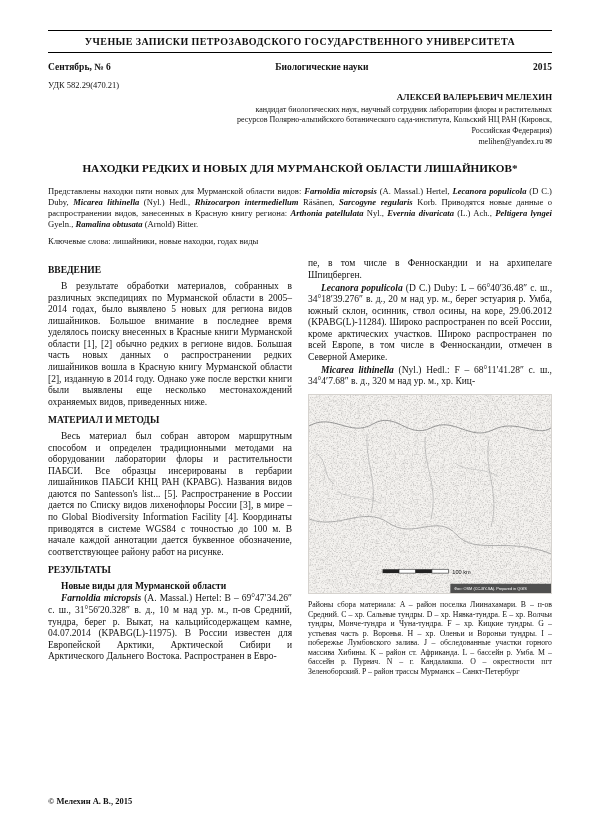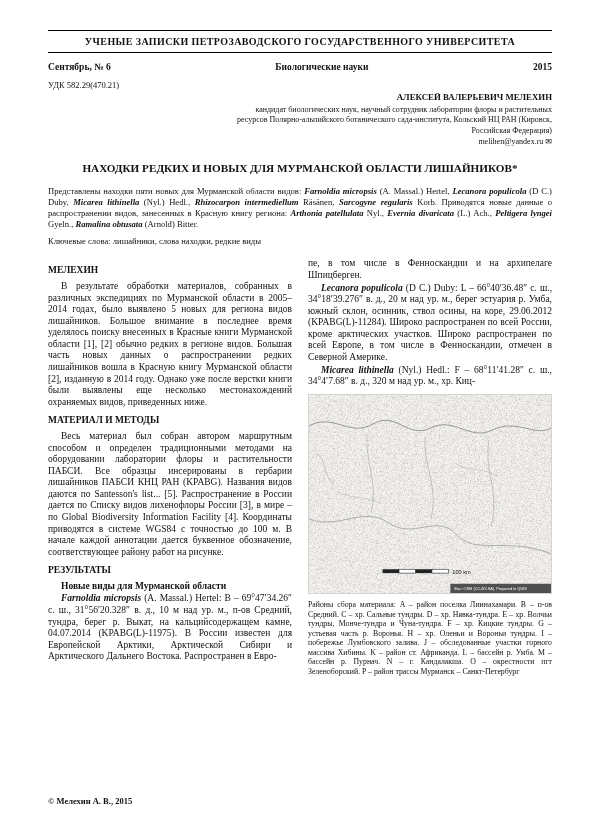--- a/index.html
+++ b/index.html
@@ -81,26 +81,26 @@
     <div class="author-affiliation">кандидат биологических наук, научный сотрудник лаборатории флоры и растительных ресурсов Полярно-альпийского ботанического сада-института, Кольский НЦ РАН (Кировск, Российская Федерация)</div>
     <div class="author-email">
       <span>melihen@yandex.ru</span>
       <span>✉</span>
     </div>
   </div>
 
   <h1 class="title">НАХОДКИ РЕДКИХ И НОВЫХ ДЛЯ МУРМАНСКОЙ ОБЛАСТИ ЛИШАЙНИКОВ*</h1>
 
   <p class="abstract"><span>Представлены находки пяти новых для Мурманской области видов: </span><span class="it">Farnoldia micropsis</span><span> (A. Massal.) Hertel, </span><span class="it">Lecanora populicola</span><span> (D C.) Duby, </span><span class="it">Micarea lithinella</span><span> (Nyl.) Hedl., </span><span class="it">Rhizocarpon intermediellum</span><span> Räsänen, </span><span class="it">Sarcogyne regularis</span><span> Korb. Приводятся новые данные о распространении видов, занесенных в Красную книгу региона: </span><span class="it">Arthonia patellulata</span><span> Nyl., </span><span class="it">Evernia divaricata</span><span> (L.) Ach., </span><span class="it">Peltigera lyngei</span><span> Gyeln., </span><span class="it">Ramalina obtusata</span><span> (Arnold) Bitter.</span></p>
-  <p class="keywords">Ключевые слова: лишайники, слова находки, редкие виды</p>
+  <p class="keywords">Ключевые слова: лишайники, новые находки, годах виды</p>
 
   <div class="columns">
 
     <div class="col">
-      <div class="sec-heading">МЕЛЕХИН</div>
+      <div class="sec-heading">ВВЕДЕНИЕ</div>
       <p class="ind">В результате обработки материалов, собранных в различных экспедициях по Мурманской области в 2005–2014 годах, было выявлено 5 новых для региона видов лишайников. Большое внимание в последнее время уделялось поиску внесенных в Красные книги Мурманской области [1], [2] обычно редких в регионе видов. Большая часть новых данных о распространении редких лишайников вошла в Красную книгу Мурманской области [2], изданную в 2014 году. Однако уже после верстки книги были выявлены еще несколько местонахождений охраняемых видов, приведенных ниже.</p>
 
       <div class="sec-heading">МАТЕРИАЛ И МЕТОДЫ</div>
       <p class="ind">Весь материал был собран автором маршрутным способом и определен традиционными методами на оборудовании лаборатории флоры и растительности ПАБСИ. Все образцы инсерированы в гербарии лишайников ПАБСИ КНЦ РАН (KPABG). Названия видов даются по Santesson's list... [5]. Распространение в России дается по Списку видов лихенофлоры России [3], в мире – по Global Biodiversity Information Facility [4]. Координаты приводятся в системе WGS84 с точностью до 100 м. В начале каждой аннотации дается буквенное обозначение, соответствующее району работ на рисунке.</p>
 
       <div class="sec-heading">РЕЗУЛЬТАТЫ</div>
       <p class="sub ind">Новые виды для Мурманской области</p>
       <p class="ind"><span class="it">Farnoldia micropsis</span><span> (A. Massal.) Hertel: В – 69°47′34.26″ с. ш., 31°56′20.328″ в. д., 10 м над ур. м., п-ов Средний, тундра, берег р. Выкат, на кальцийсодержащем камне, 04.07.2014 (KPABG(L)-11975). В России известен для Европейской Арктики, Арктической Сибири и Арктического Дальнего Востока. Распространен в Евро-</span></p>
     </div>
 

